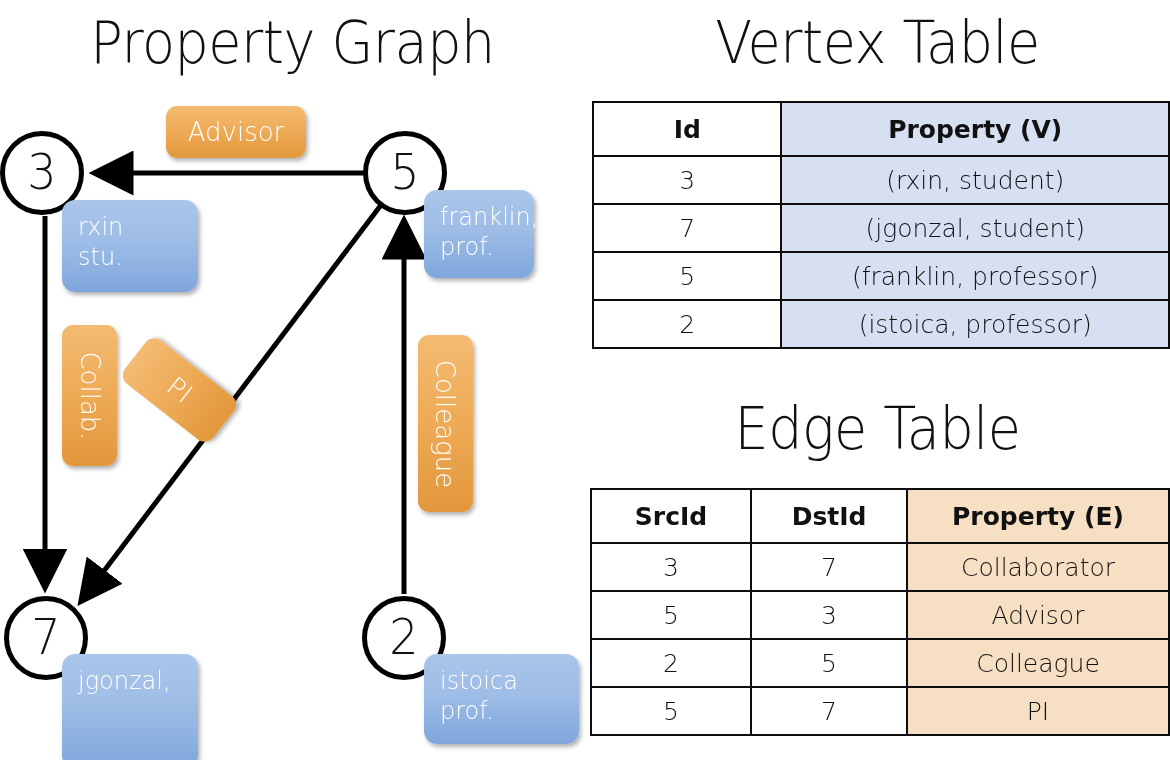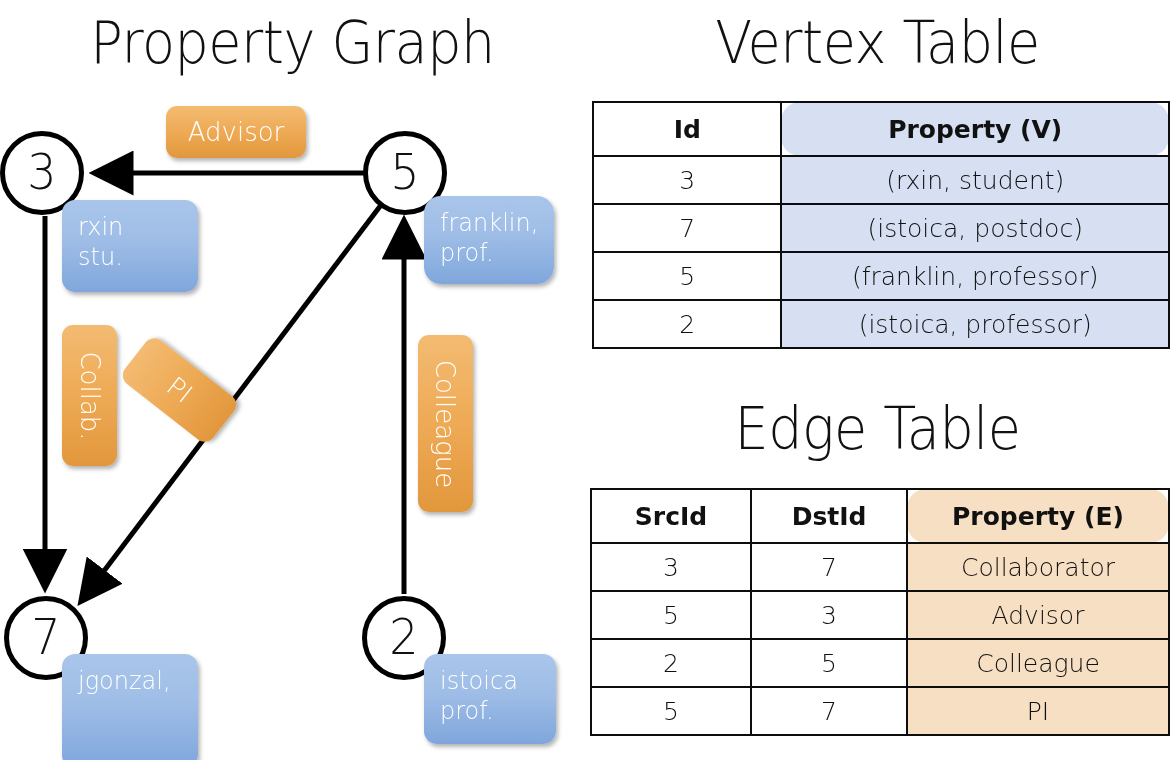--- a/index.html
+++ b/index.html
@@ -105,21 +105,20 @@
     font-size: 25px;
     color: #111;
     padding: 0;
     height: 46px;
     vertical-align: middle;
   }
   .tbl th {
     font-weight: bold;
     font-size: 25px;
     height: 52px;
-    border-radius: 19px;
   }
   .cell-blue  { background: #d6e0f2; }
   .cell-peach { background: #f7dfc4; }
 
   #vertex-table { left: 592px; top: 101px; width: 578px; }
   #vertex-table .col-id   { width: 188px; }
   #vertex-table .col-prop { width: 388px; }
 
   #edge-table { left: 590px; top: 488px; width: 580px; }
   #edge-table .col-src  { width: 152px; }
@@ -161,28 +160,28 @@
       <span>7</span>
     </div>
   <div class="node-circle" style="left:362px; top:596px;">
       <span>2</span>
     </div>
 
   <div class="vbox" style="left:62px;  top:200px; width:136px; height:92px;">
     <div>rxin</div>
     <div>stu.</div>
   </div>
-  <div class="vbox" style="left:424px; top:196px; width:130px; height:88px;border-radius:17px;">
+  <div class="vbox" style="left:424px; top:190px; width:110px; height:88px;">
     <div>franklin,</div>
     <div>prof.</div>
   </div>
   <div class="vbox" style="left:62px;  top:654px; width:136px; height:114px;">
     <div>jgonzal,</div>
   </div>
-  <div class="vbox" style="left:424px; top:654px; width:132px; height:90px;">
+  <div class="vbox" style="left:424px; top:654px; width:155px; height:90px;">
     <div>istoica</div>
     <div>prof.</div>
   </div>
 
   <div class="ebox" style="left:166px; top:106px; width:140px; height:52px;">
     <span>Advisor</span>
   </div>
 
   <div class="ebox vertical" style="left:62px; top:325px; width:55px; height:141px;">
     <span>Collab.</span>
@@ -204,21 +203,21 @@
       <th class="col-prop cell-blue">Property (V)</th>
     </tr>
   </thead>
   <tbody>
     <tr>
       <td class="col-id">3</td>
       <td class="col-prop cell-blue">(rxin, student)</td>
     </tr>
     <tr>
       <td class="col-id">7</td>
-      <td class="col-prop cell-blue">(istoica, postdoc)</td>
+      <td class="col-prop cell-blue">(jgonzal, student)</td>
     </tr>
     <tr>
       <td class="col-id">5</td>
       <td class="col-prop cell-blue">(franklin, professor)</td>
     </tr>
     <tr>
       <td class="col-id">2</td>
       <td class="col-prop cell-blue">(istoica, professor)</td>
     </tr>
   </tbody>

